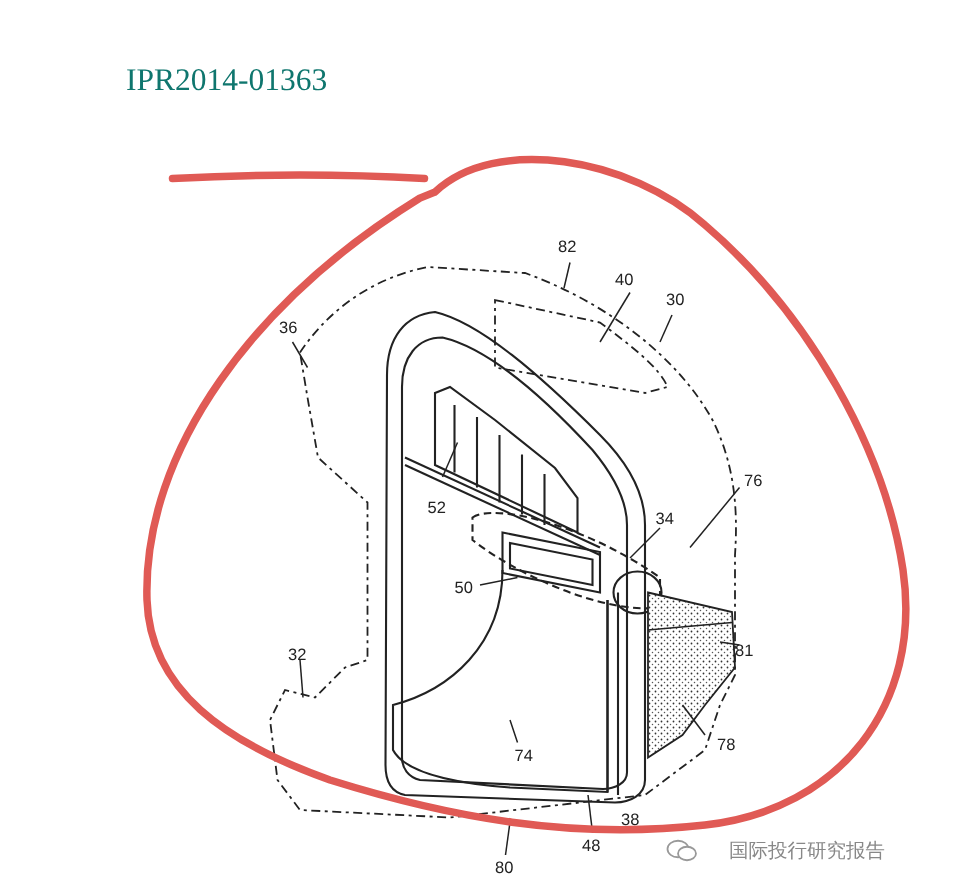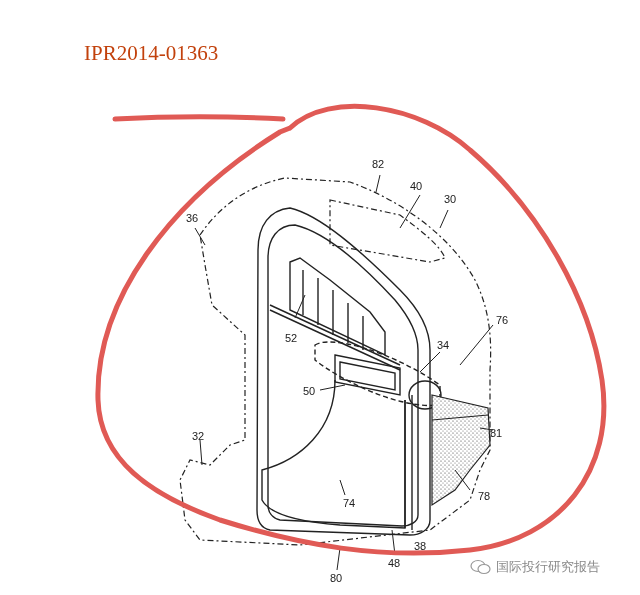--- a/index.html
+++ b/index.html
@@ -1,22 +1,22 @@
 <!DOCTYPE html>
 <html><head>
 <meta charset="utf-8">
 <style>
   html, body { margin:0; padding:0; background:#ffffff; }
   body { width:640px; height:595px; position:relative; overflow:hidden;
          font-family:"Liberation Serif", serif; color:#111; }
-  .header { position:absolute; left:84px; top:40px; font-size:21px; line-height:27px; color:#c2410c; }
+  .header { position:absolute; left:84px; top:40px; font-size:21px; line-height:27px; color:#0f766e; }
   .header div { white-space:nowrap; }
   svg.drawing { position:absolute; left:0; top:0; }
   .lbl { font-family:"Liberation Sans", sans-serif; font-size:11px; fill:#222; }
-  .watermark { position:absolute; left:470px; top:558px; display:flex; align-items:center; gap:4px;
+  .watermark { position:absolute; left:444px; top:558px; display:flex; align-items:center; gap:20px;
                font-family:"DejaVu Sans", sans-serif; font-size:13px; color:#888; }
   .wm-icon { width:22px; height:16px; }
 </style>
 </head>
 <body>
 
 <div class="header">
   <div>IPR2014-01363</div>
 </div>
 

